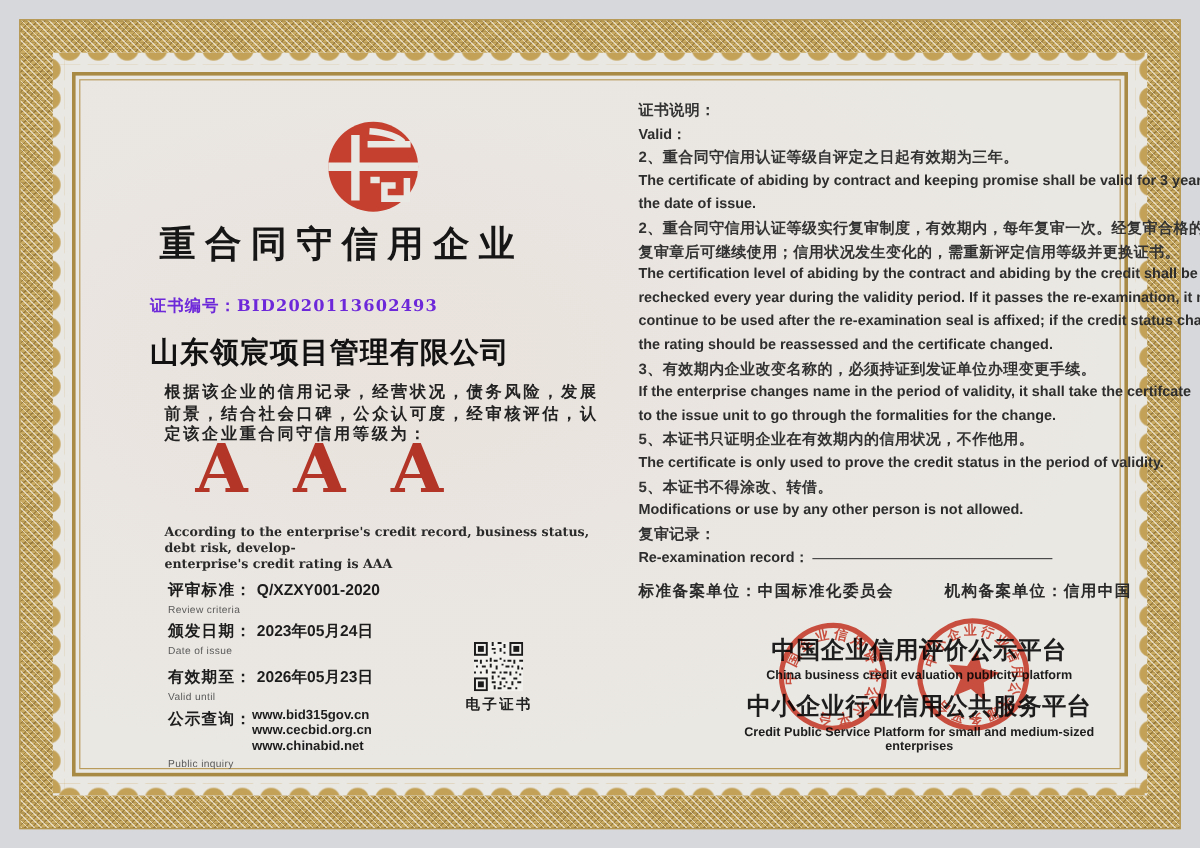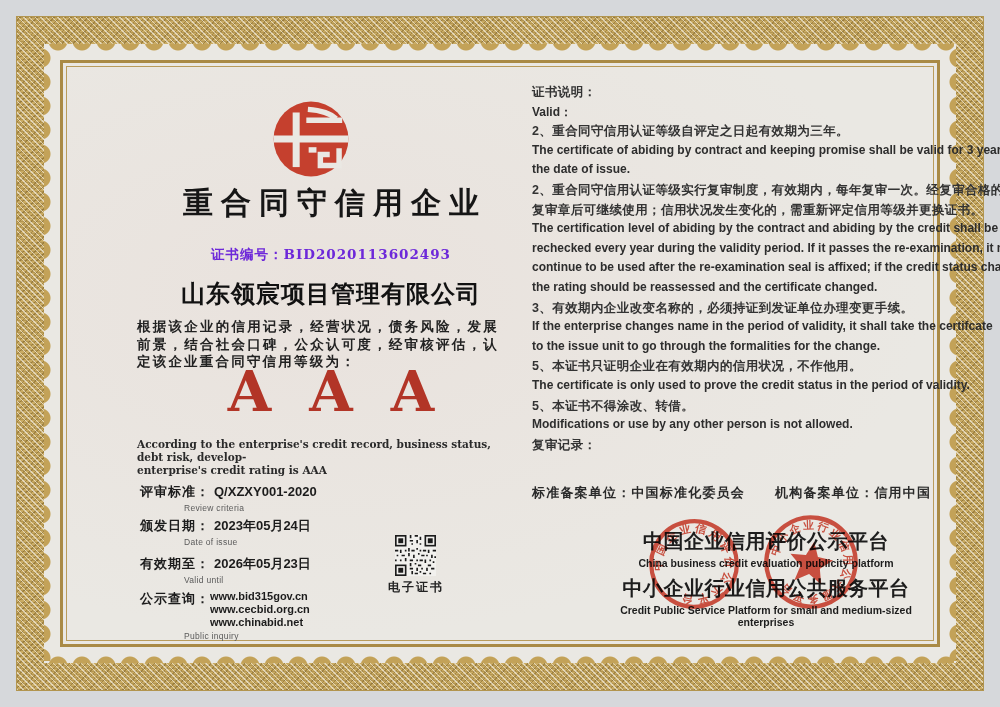--- a/index.html
+++ b/index.html
@@ -25,45 +25,45 @@
        background-size:10px 24px;background-repeat:repeat-y;}
   .scallop.right{top:46px;bottom:46px;right:44px;width:10px;
        background:radial-gradient(circle at 13px 12px,#c3a258 0 9px,rgba(0,0,0,0) 10px);
        background-size:10px 24px;background-repeat:repeat-y;}
   .rule-outer{position:absolute;inset:60px;border:3px solid #a98a45;}
   .rule-inner{position:absolute;inset:66px;border:1px solid #b99c5c;}
   .paper-tint{position:absolute;inset:68px;background:
       radial-gradient(ellipse at 30% 40%, rgba(232,215,210,.35), rgba(0,0,0,0) 70%),#eae8e3;}
   
   .abs{position:absolute;}
-  .ctrL{left:142px;width:378px;text-align:center;}
+  .ctrL{left:125px;width:378px;}
   .title{top:183px;font-size:30px;font-weight:900;letter-spacing:8px;text-indent:8px;color:#161616;}
   .subtitle{top:218px;font-size:16.5px;font-weight:700;color:#1b1b1b;}
   .certno{top:246px;font-family:"DejaVu Serif",serif;font-size:13.5px;font-weight:700;
           letter-spacing:1px;color:#6d28d9;}
   .company{top:278px;font-size:24px;font-weight:800;letter-spacing:1px;color:#111;}
   .para-cn{left:137px;top:318px;width:362px;font-size:13.5px;font-weight:700;line-height:17.5px;
            letter-spacing:2.2px;text-align:justify;color:#222;}
   .aaa{top:358px;font-family:"DejaVu Serif",serif;font-size:56px;font-weight:700;
        letter-spacing:38px;text-indent:38px;color:#b23527;}
   .para-en{left:137px;top:438px;width:360px;font-family:"DejaVu Serif",serif;font-size:10.5px;
            font-weight:700;line-height:13px;color:#2a2a2a;}
   .para-en p{margin:0;}
   .meta-row{left:140px;font-size:13px;color:#1c1c1c;}
   .meta-row .mlabel{font-weight:700;letter-spacing:1px;}
   .meta-row .mvalue{font-weight:700;margin-left:4px;}
-  .msub{font-size:8.5px;color:#5a5a5a;font-weight:400;letter-spacing:.3px;margin-top:2px;margin-left:44px;}
+  .msub{font-size:8.5px;color:#5a5a5a;font-weight:400;letter-spacing:.3px;margin-top:2px;}
   .urls{display:inline-block;vertical-align:top;font-weight:700;font-size:11px;line-height:13px;}
   
   .notes{left:532px;top:84px;width:402px;}
   .nline{margin:0;height:19.6px;font-size:12px;font-weight:600;color:#2d2d2d;white-space:nowrap;}
   .nline.cn{font-size:12.5px;letter-spacing:.4px;color:#333;}
   .nline.u::after{content:"";display:inline-block;width:200px;height:1px;background:#4a4a4a;
                   margin-left:3px;vertical-align:2px;}
-  .filing{left:532px;top:484px;width:402px;display:flex;gap:30px;font-size:13px;font-weight:700;
+  .filing{left:532px;top:484px;width:402px;display:flex;gap:42px;font-size:13px;font-weight:700;
           letter-spacing:1.2px;color:#2a2a2a;white-space:nowrap;}
   
   .platform{left:603px;top:528px;width:326px;text-align:center;color:#1d1d1d;}
   .pl-cn{font-size:20px;font-weight:800;letter-spacing:.5px;margin:0;}
   .pl-en{font-size:10.5px;font-weight:700;margin:2px 0 6px;}
   
   .stamp{position:absolute;mix-blend-mode:multiply;opacity:.88;}
   .qr{position:absolute;left:395px;top:535px;width:41px;height:41px;}
   .eqr{left:386px;top:579px;width:60px;text-align:center;font-size:12px;font-weight:700;
        letter-spacing:2px;color:#222;}
@@ -157,20 +157,21 @@
       <p class="nline en">continue to be used after the re-examination seal is affixed; if the credit status changes,</p>
       <p class="nline en">the rating should be reassessed and the certificate changed.</p>
       <p class="nline cn">3、有效期内企业改变名称的，必须持证到发证单位办理变更手续。</p>
       <p class="nline en">If the enterprise changes name in the period of validity, it shall take the certifcate</p>
       <p class="nline en">to the issue unit to go through the formalities for the change.</p>
       <p class="nline cn">5、本证书只证明企业在有效期内的信用状况，不作他用。</p>
       <p class="nline en">The certificate is only used to prove the credit status in the period of validity.</p>
       <p class="nline cn">5、本证书不得涂改、转借。</p>
       <p class="nline en">Modifications or use by any other person is not allowed.</p>
       <p class="nline cn">复审记录：</p>
+      <p class="nline en u">Re-examination record：</p>
     </div>
 
   <div class="abs filing">
     <span>标准备案单位：中国标准化委员会</span>
     <span>机构备案单位：信用中国</span>
   </div>
 
   <div class="abs platform">
     <p class="pl-cn">中国企业信用评价公示平台</p>
     <p class="pl-en">China business credit evaluation publicity platform</p>

